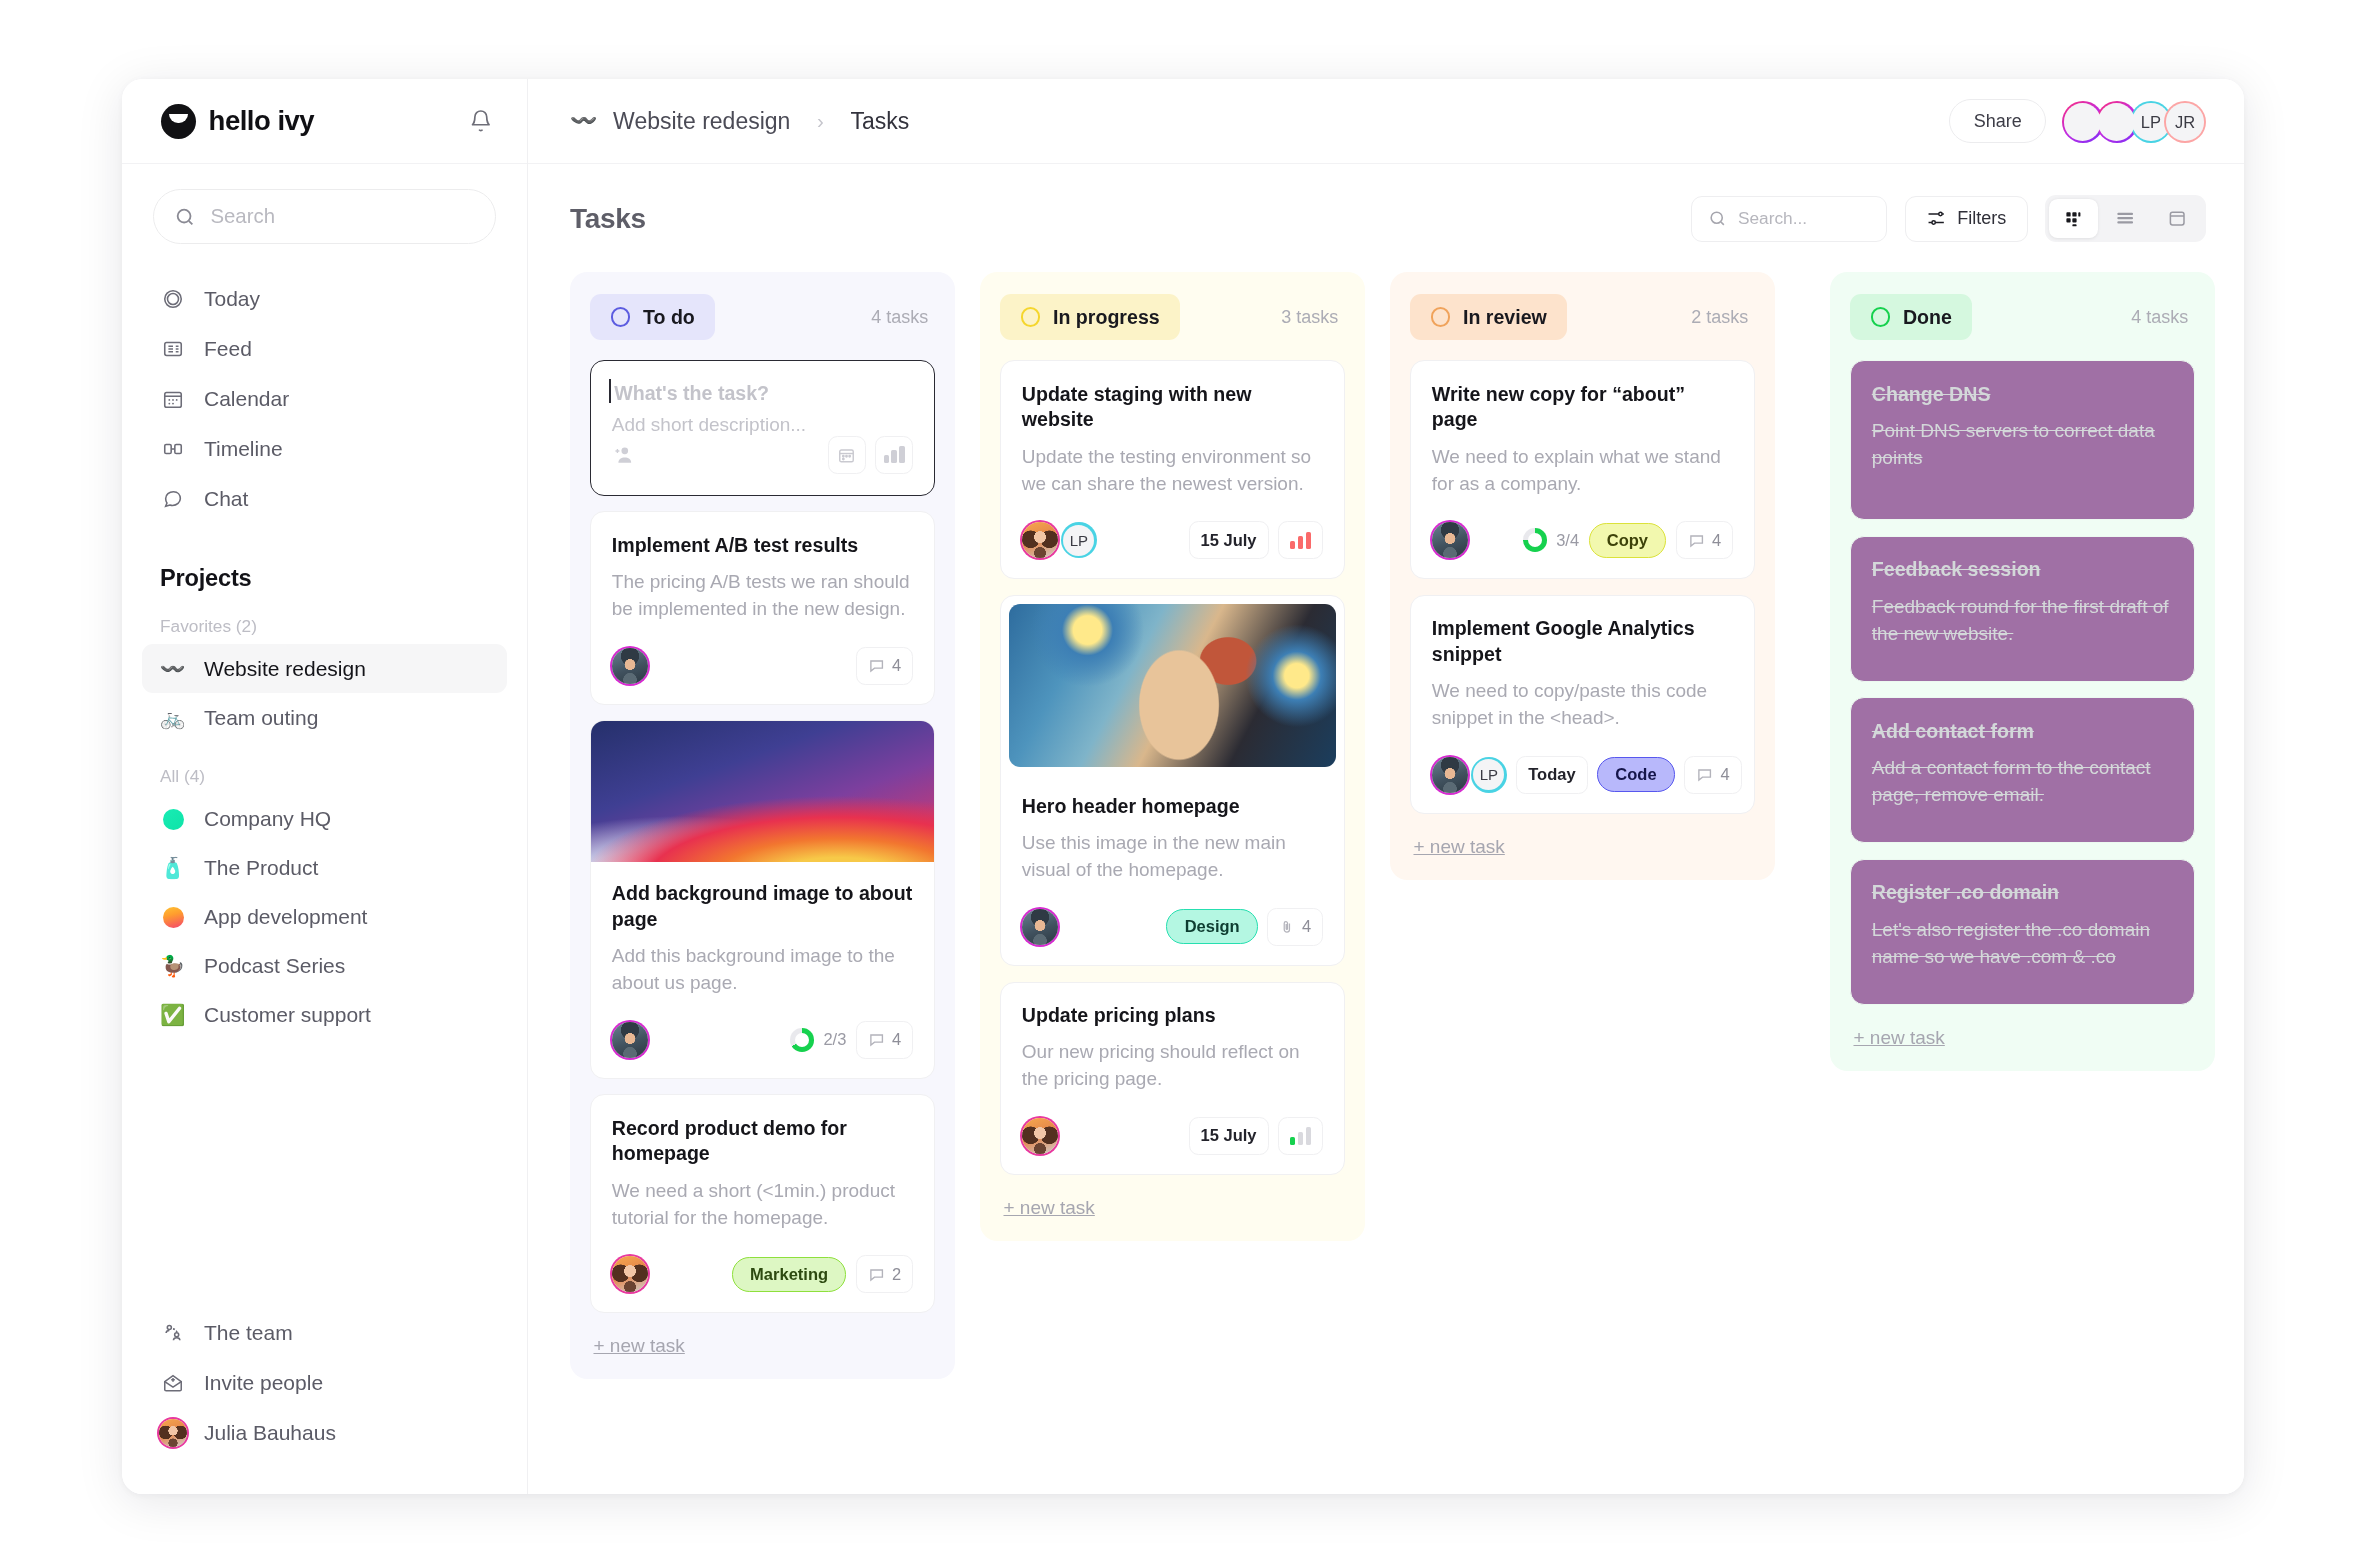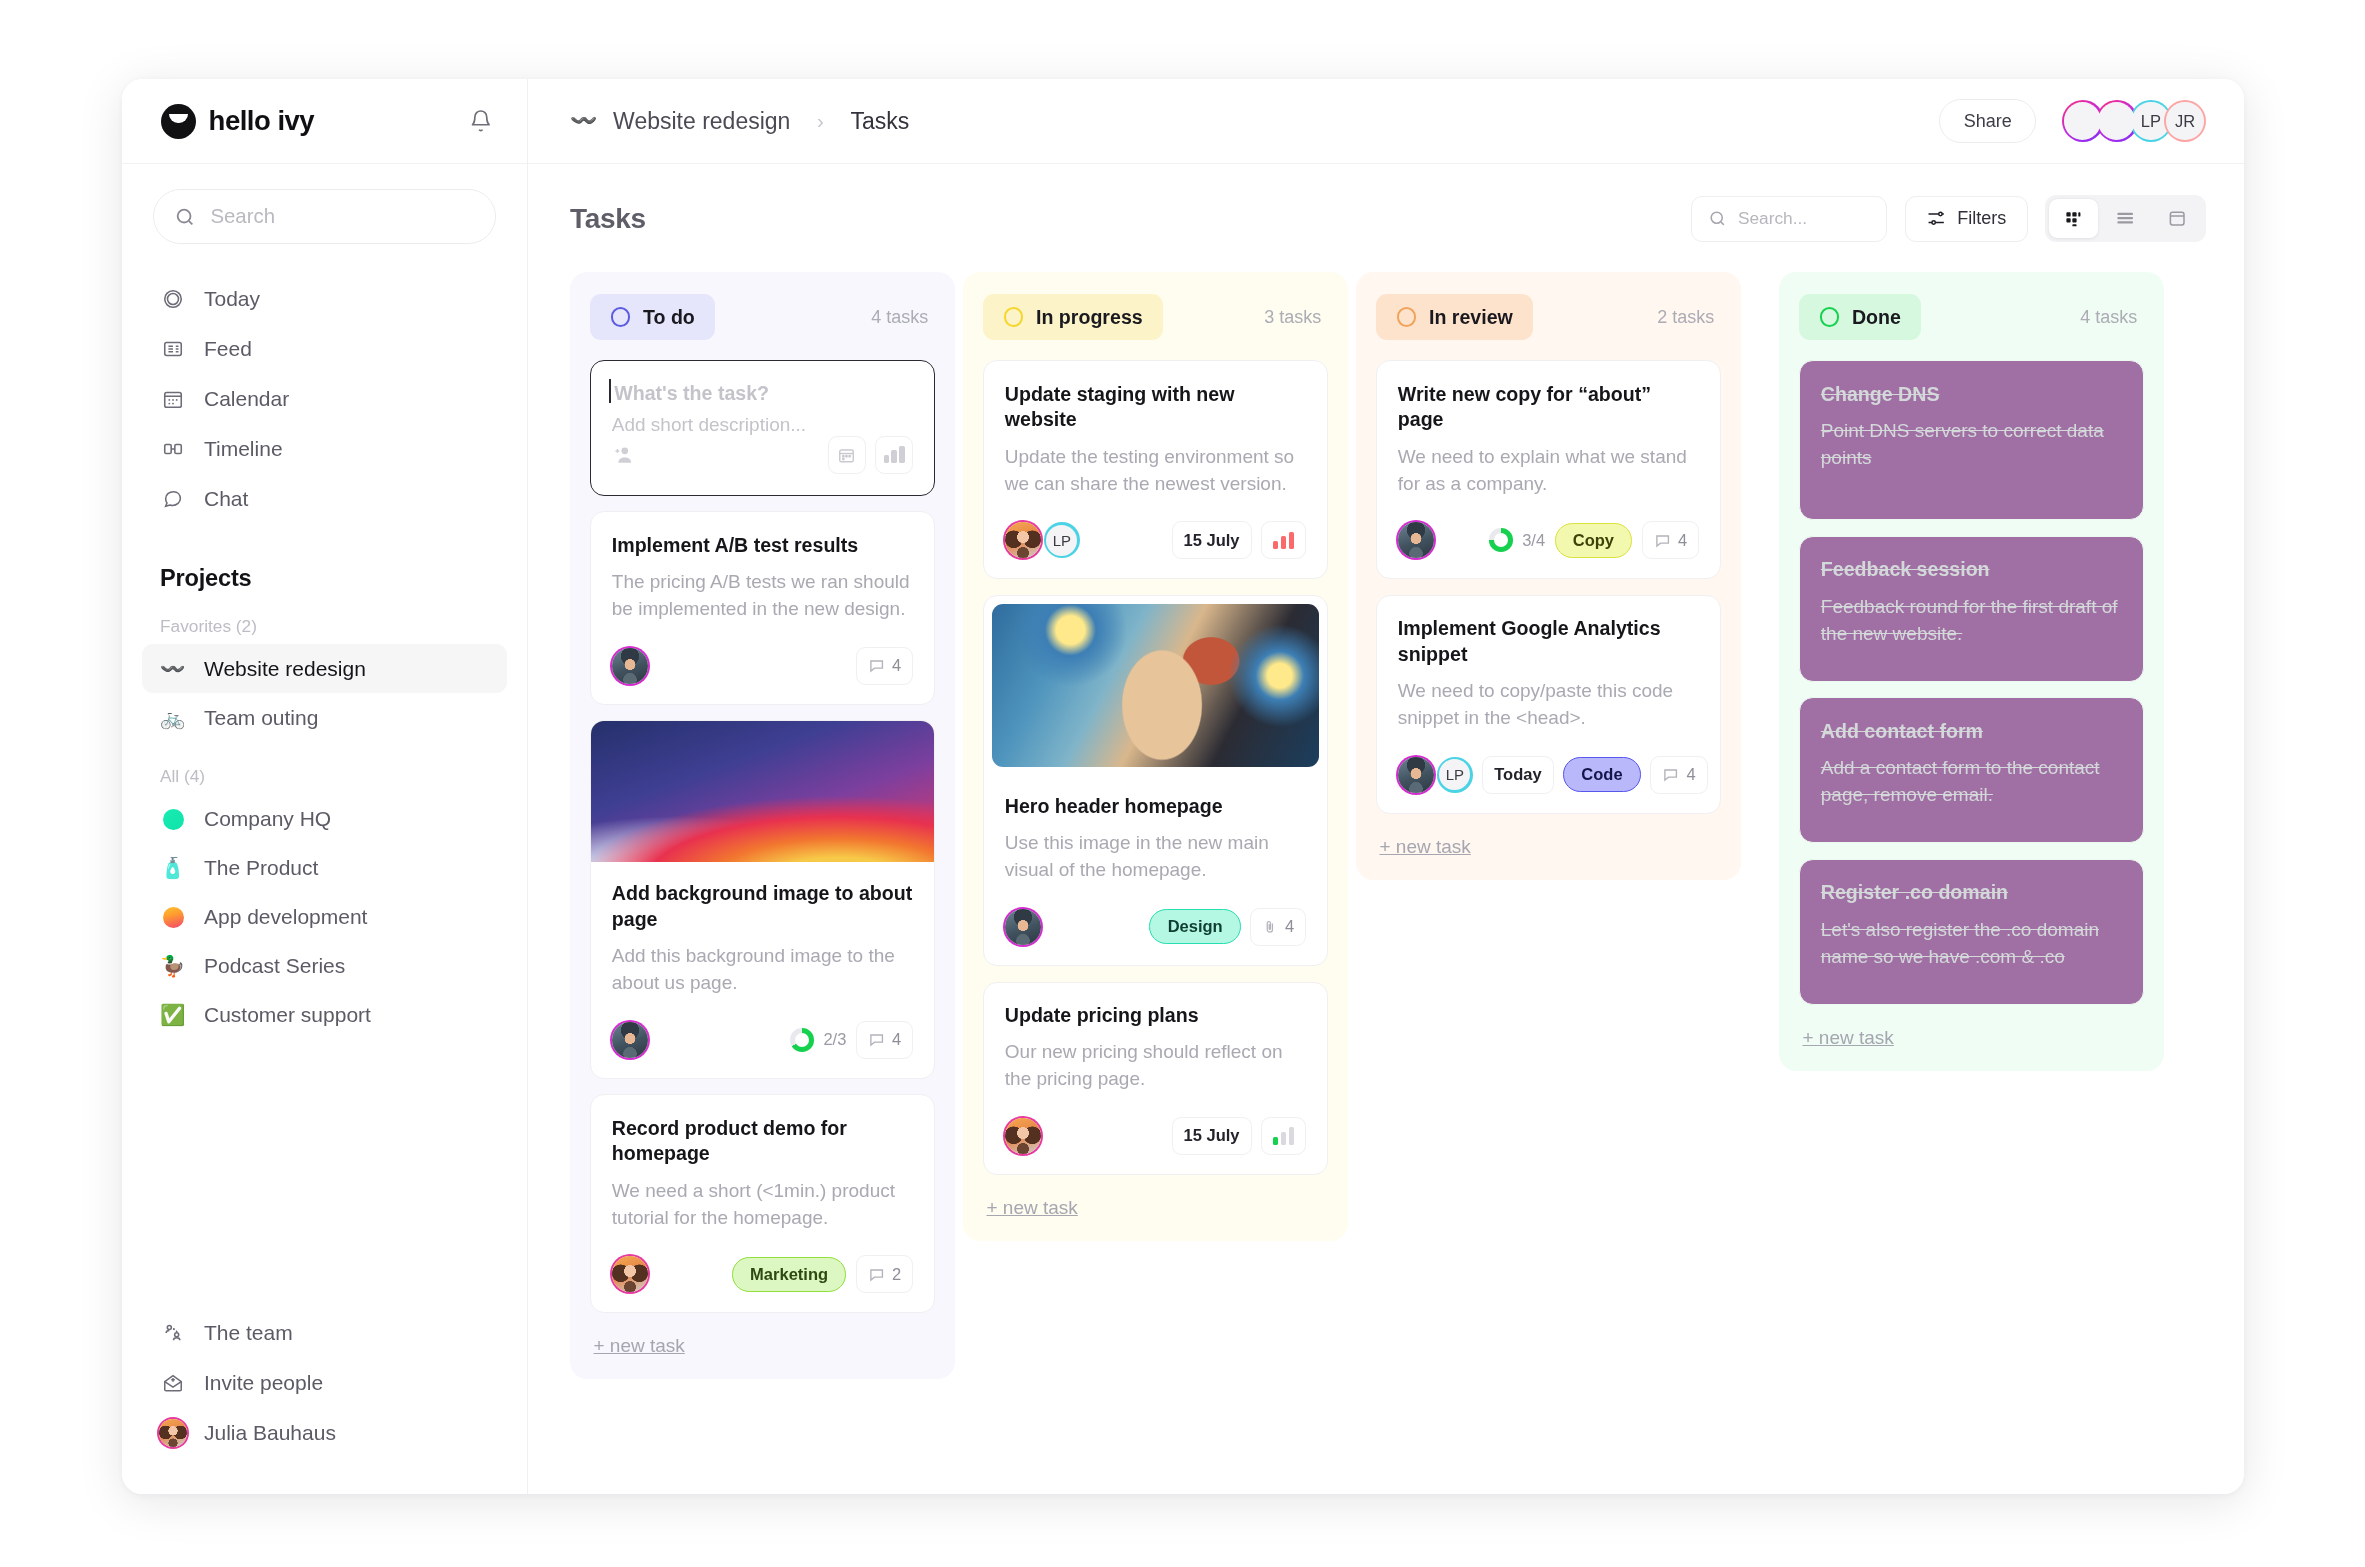--- a/index.html
+++ b/index.html
@@ -159,21 +159,21 @@
     border-bottom: 0.8px solid #f2f2f4;
     display: flex; align-items: center;
     padding: 0 38px 0 42px;
     flex-shrink: 0;
   }
   .crumb { display: flex; align-items: center; gap: 15.7px; }
   .crumb-emoji { font-size: 22px; }
   .crumb-txt { font-size: 23px; color: #4b4b56; }
   .crumb-sep { color: #c5c5cc; font-size: 20.4px; margin: 0 11px; }
   .crumb-cur { font-size: 23px; color: #33333d; }
-  .top-right { margin-left: auto; display: flex; align-items: center; gap: 16px; }
+  .top-right { margin-left: auto; display: flex; align-items: flex-end; gap: 6px; }
   .share-btn {
     height: 44px; padding: 0 23.6px;
     border: 0.8px solid #ececee; border-radius: 22px;
     display: flex; align-items: center;
     font-size: 18px; color: #3d3d47;
     margin-right: 17.3px;
   }
   .av-stack { display: flex; align-items: center; }
   .av-stack > * { margin-left: -7.9px; }
   .av-ring {
@@ -230,21 +230,21 @@
     width: 49px; height: 39px;
     border-radius: 8.6px;
     display: flex; align-items: center; justify-content: center;
     color: #9a9aa3;
   }
   .view-btn.active { background: #ffffff; color: #18181d; box-shadow: 0 0.8px 3.1px rgba(0,0,0,0.08); }
 
   
   .board {
     display: flex;
-    gap: 8px;
+    gap: 25px;
     padding: 30px 38px 31px 42px;
     align-items: flex-start;
     overflow: hidden;
     flex: 1;
   }
   .column {
     width: 385px;
     border-radius: 17.3px;
     padding: 22px 20.4px 20.4px 20.4px;
     flex-shrink: 0;

